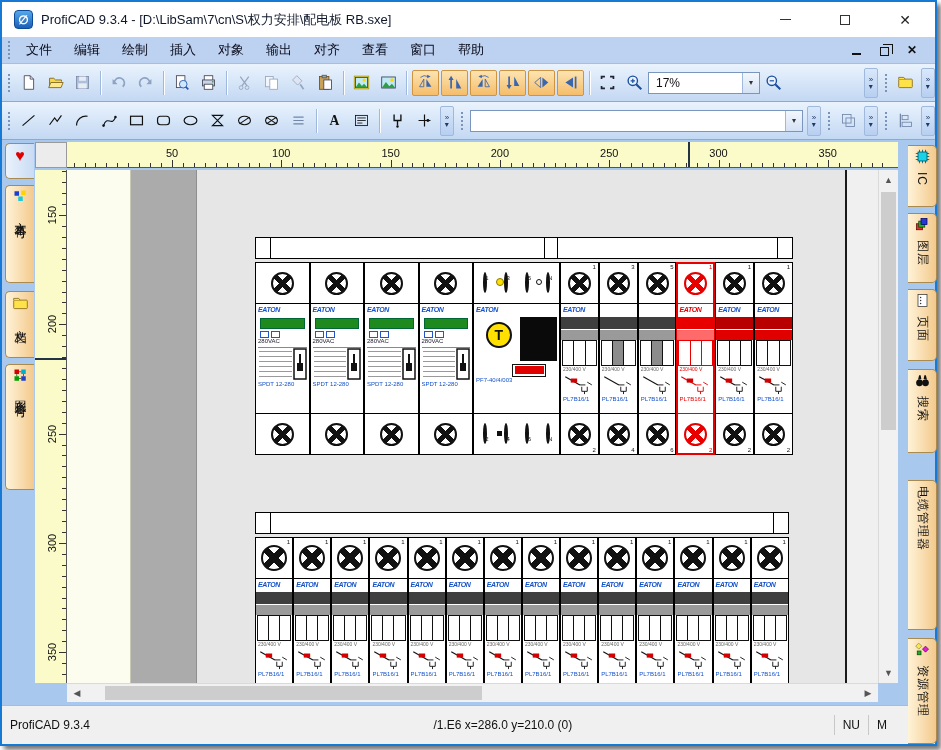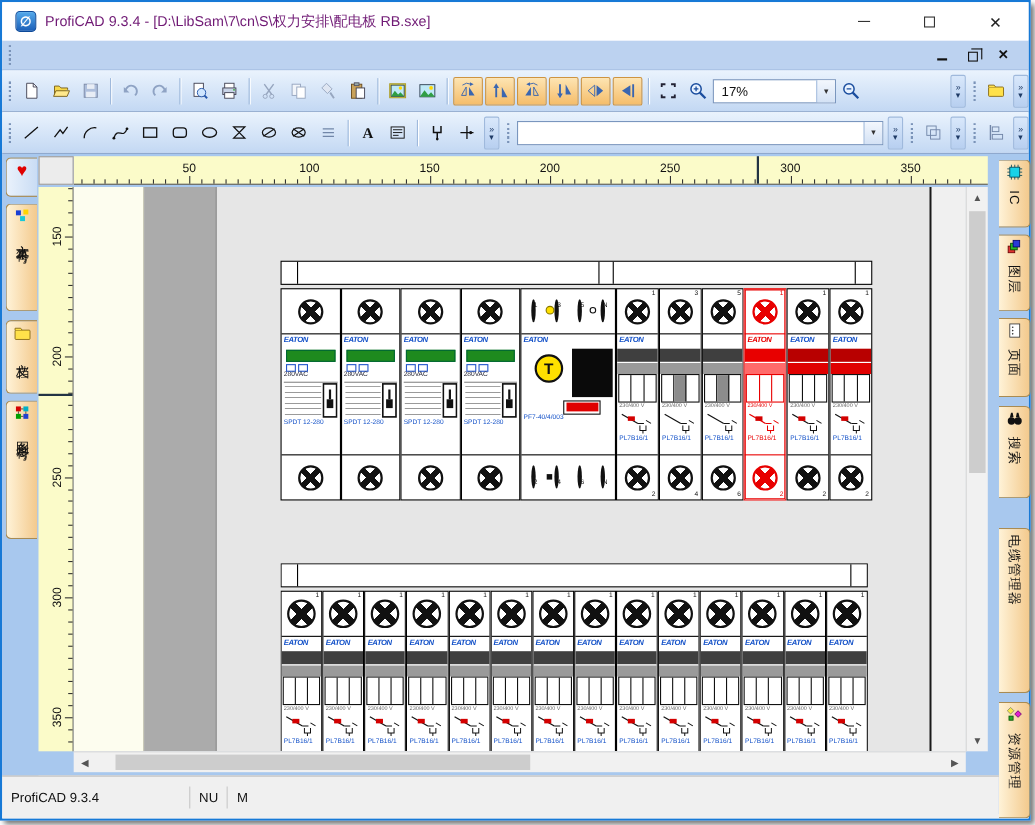--- a/index.html
+++ b/index.html
@@ -1,21 +1,21 @@
 <!DOCTYPE html>
 <html><head>
 <meta charset="utf-8">
 <style>
 *{margin:0;padding:0;box-sizing:border-box}
 html,body{width:941px;height:750px;background:#fff;font-family:"Liberation Sans",sans-serif;overflow:hidden;-webkit-font-smoothing:antialiased}
 .app{position:absolute;left:0;top:0;width:937px;height:746px;background:#fff;border:2px solid #1779D6;box-shadow:4px 4px 5px rgba(0,0,0,.55)}
 
 .titlebar{position:absolute;left:0;top:0;right:0;height:35px;background:#fff;display:flex;align-items:center}
 .appicon{width:19px;height:19px;margin-left:12px;border-radius:4px;background:linear-gradient(#54A9EA,#1B5FB8);border:1px solid #0D4A99;color:#fff;font-weight:bold;font-size:12px;display:flex;align-items:center;justify-content:center}
-.title{margin-left:8px;font-size:13px;color:#701a75;flex:1;white-space:nowrap;overflow:hidden}
+.title{margin-left:8px;font-size:13px;color:#0f172a;flex:1;white-space:nowrap;overflow:hidden}
 .cap-btn{width:60px;height:35px;display:flex;align-items:center;justify-content:center;color:#222;font-size:14px}
 .g-min{display:block;width:11px;border-bottom:1.6px solid #333}
 .g-max{display:block;width:10px;height:10px;border:1.4px solid #333}
 
 .menubar{position:absolute;left:0;top:35px;right:0;height:27px;background:#BCD2F0;border-bottom:1px solid #A5BEE2;display:flex;align-items:center}
 .vgrip{width:4px;height:18px;margin:0 4px 0 5px;background-image:repeating-linear-gradient(#7A93B8 0 2px,transparent 2px 4px);background-size:2px 100%;background-repeat:no-repeat;background-position:center}
 .menu-item{padding:3px 11px;font-size:13px;color:#0a0a1a;cursor:default}
 .mdi{margin-left:auto;display:flex;align-items:center;padding-right:14px;gap:10px}
 .mdi span{width:18px;height:16px;display:flex;align-items:flex-end;justify-content:center;font-size:12px;font-weight:bold;color:#111}
 .g-rest{display:block;position:relative;width:9px;height:9px;border:1.4px solid #111;background:#BCD2F0;margin-bottom:2px}
@@ -139,20 +139,32 @@
         <i class="g-min"></i>
       </span>
     <span class="cap-btn">
         <i class="g-max"></i>
       </span>
     <span class="cap-btn">✕</span>
   </div>
 
   <div class="menubar">
     <span class="vgrip"></span>
+    <div id="menu-items" style="display:flex">
+        <span class="menu-item">文件</span>
+        <span class="menu-item">编辑</span>
+        <span class="menu-item">绘制</span>
+        <span class="menu-item">插入</span>
+        <span class="menu-item">对象</span>
+        <span class="menu-item">输出</span>
+        <span class="menu-item">对齐</span>
+        <span class="menu-item">查看</span>
+        <span class="menu-item">窗口</span>
+        <span class="menu-item">帮助</span>
+      </div>
     <div class="mdi">
       <span>
           <i style="display:block;width:9px;border-bottom:2px solid #111;margin-bottom:3px"></i>
         </span>
       <span>
           <i class="g-rest"></i>
         </span>
       <span style="align-items:center">✕</span>
     </div>
   </div>
@@ -1376,20 +1388,21 @@
     <span class="sarrow" style="left:0;right:0;bottom:2px;height:16px">▼</span>
   </div>
   <div class="hscroll">
     <span class="sarrow" style="top:0;bottom:0;left:2px;width:16px">◀</span>
     <div class="hthumb"></div>
     <span class="sarrow" style="top:0;bottom:0;right:2px;width:16px">▶</span>
   </div>
 
   <div class="statusbar">
     <span class="sb-app">ProfiCAD 9.3.4</span>
+    <span class="sb-center">/1.E6  x=286.0  y=210.0 (0)</span>
     <span class="sb-sep"></span>
     <span class="sb-pane">NU</span>
     <span class="sb-sep"></span>
     <span class="sb-pane">M</span>
     <span style="width:40px"></span>
   </div>
 
   <div class="rstrip" id="right-tabs">
     <span class="gripdots"></span>
   <div class="vtab" style="top: 5px; height: 62px;">

